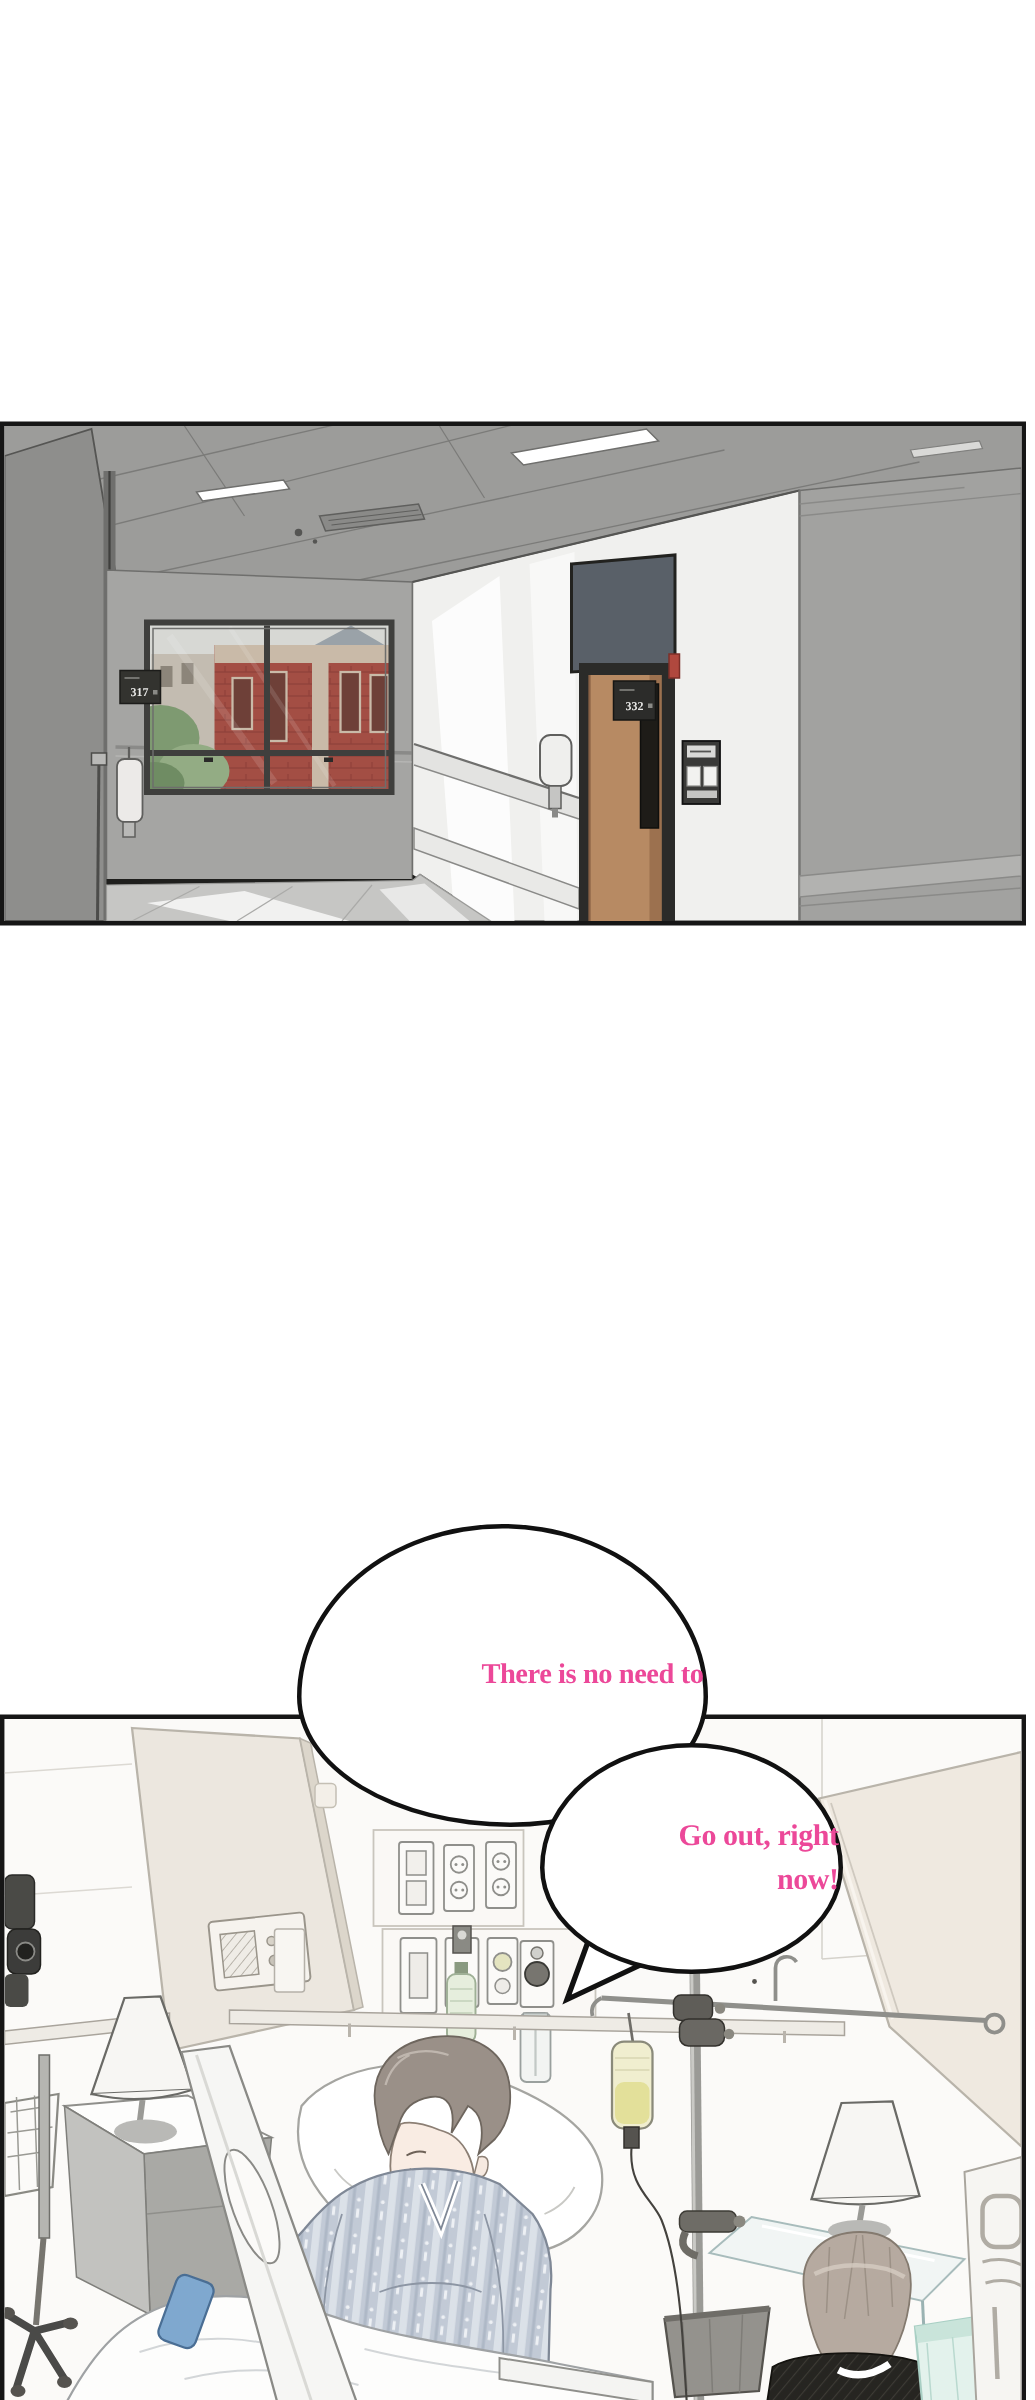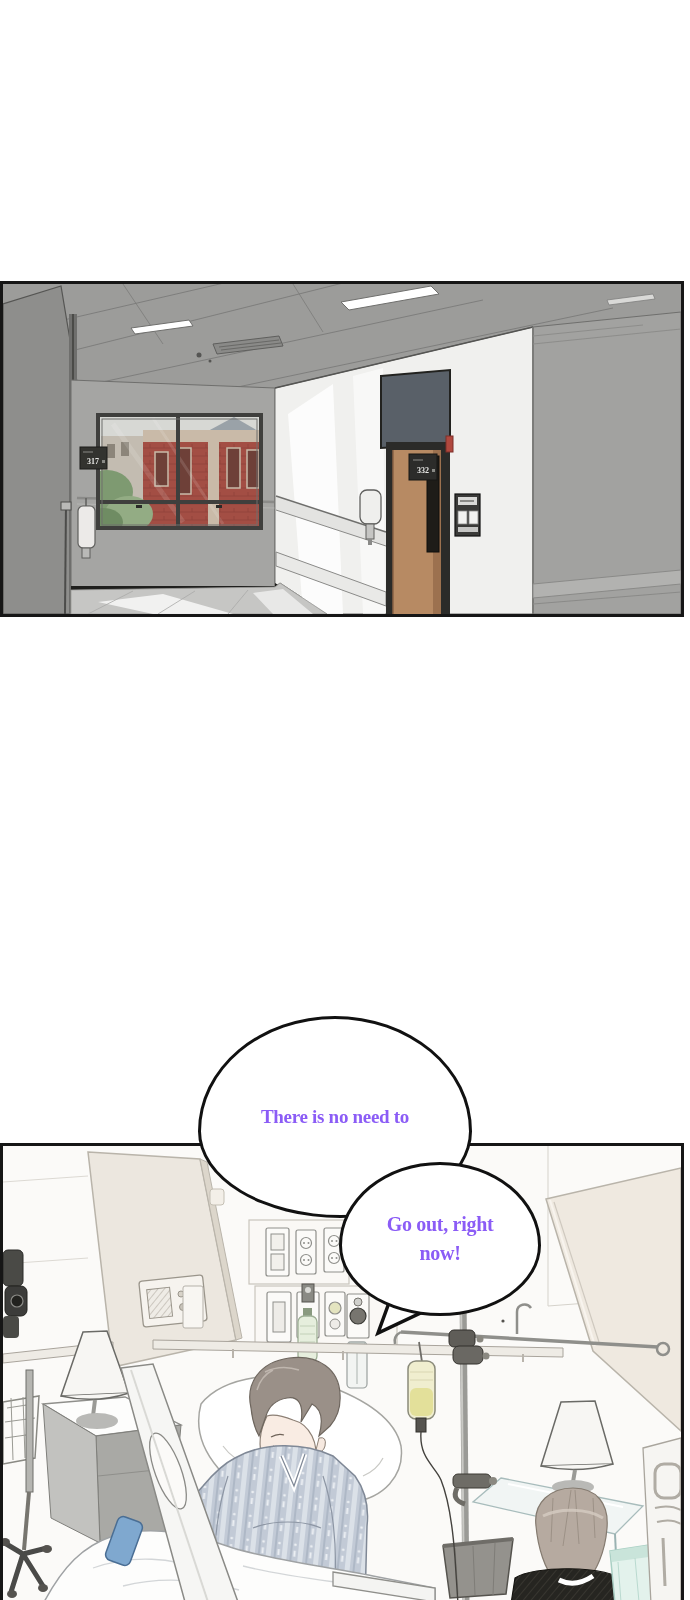--- a/index.html
+++ b/index.html
@@ -4,25 +4,25 @@
 <style>
   html,body{margin:0;padding:0;background:#ffffff;}
   #page{position:relative;width:690px;height:1600px;background:#ffffff;overflow:hidden;
         font-family:Liberation Serif, serif;}
   .panel{position:absolute;left:0;width:684px;border:3px solid #161616;box-sizing:border-box;
          overflow:hidden;background:#fff;}
   #panel-hallway{top:281px;height:336px;}
   #panel-ward{top:1143px;height:464px;}
   .panel svg{display:block;width:100%;height:100%;}
   .speech{position:absolute;background:#ffffff;border:3.5px solid #111111;
-          display:flex;flex-direction:column;align-items:center;justify-content:center;
-          text-align:center;font-weight:bold;color:#8b5cf6;letter-spacing:-0.3px;}
+          display:flex;flex-direction:column;align-items:flex-end;justify-content:center;
+          text-align:center;font-weight:bold;color:#ec4899;letter-spacing:-0.3px;}
   #bubble1{left:198px;top:1016px;width:268px;height:196px;z-index:6;
            border-radius:50% 50% 48% 52% / 57% 57% 43% 43%;font-size:19px;line-height:1.5;}
-  #bubble2{left:339px;top:1162px;width:196px;height:148px;z-index:6;
+  #bubble2{left:360px;top:1162px;width:196px;height:148px;z-index:6;
            border-radius:50% 50% 50% 50% / 54% 54% 46% 46%;font-size:20px;line-height:1.45;}
   #bubble2-tail{position:absolute;left:360px;top:1270px;z-index:5;}
 </style>
 </head>
 <body>
 
 <div id="page">
 
   <div class="panel" id="panel-hallway">
     <svg viewBox="0 0 678 330" preserveAspectRatio="none">

